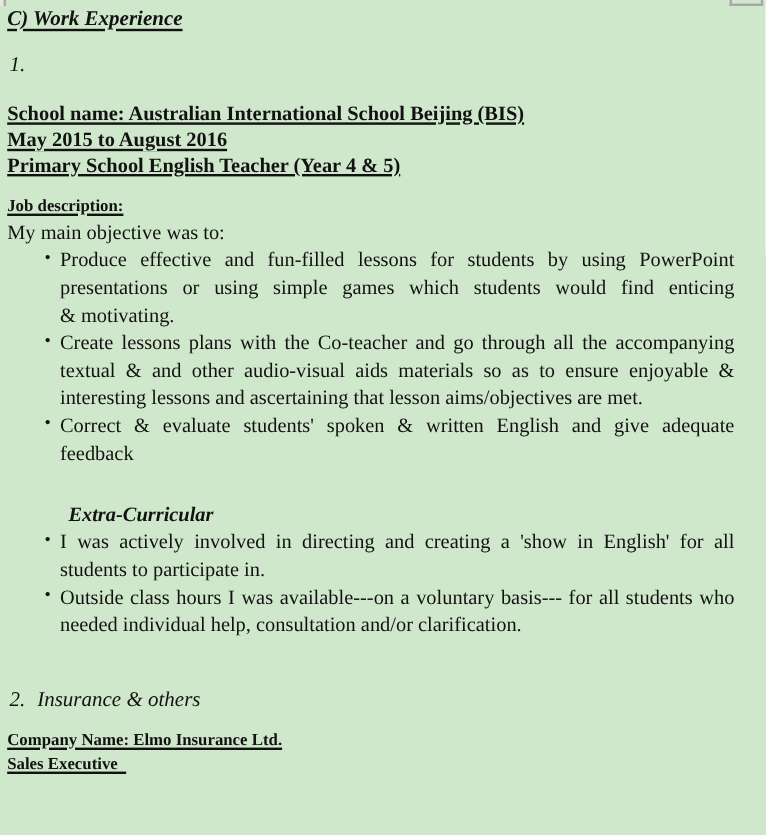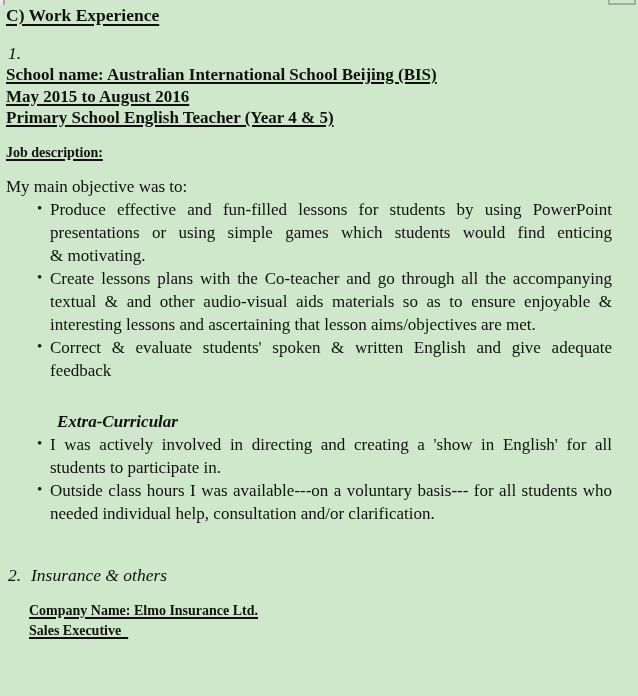--- a/index.html
+++ b/index.html
@@ -26,44 +26,45 @@
     position: absolute; left: 608px; top: -2px;
     width: 24px; height: 5px;
     border-left: 2px solid var(--artifact-gray, #a8a8a8);
     border-right: 2px solid var(--artifact-gray, #a8a8a8);
     border-bottom: 2px solid var(--artifact-gray, #a8a8a8);
   }
 
   .doc-heading {
     margin-top: 2px;
     font-size: 17.5px; line-height: 21px;
-    font-weight: bold; 
+    font-weight: bold; font-style: italic;
     text-decoration: underline; text-decoration-thickness: 2px; text-underline-offset: 3px;
   }
   .num-item {
     display: flex;
     font-size: 17.5px; line-height: 21px;
     font-style: italic;
   }
   .num-item .num { flex: 0 0 23px; padding-left: 2px; }
   .item1 { margin-top: 17px; }
   .item2 { margin-top: 40px; }
 
   .job-block {
+    margin-top: 20px;
     font-size: 17px; line-height: 21.5px; font-weight: bold;
   }
   .job-block > div {
     text-decoration: underline; text-decoration-thickness: 1.5px; text-underline-offset: 2px;
   }
   .job-desc {
     margin-top: 15px;
     font-size: 14px; line-height: 18px; font-weight: bold;
     text-decoration: underline; text-decoration-thickness: 1.5px; text-underline-offset: 2px;
   }
-  .intro { margin-top: 13px; font-size: 17px; line-height: 23px; }
+  .intro { font-size: 17px; line-height: 23px; }
 
   .bullets { margin: 0; }
   .bullet {
     position: relative;
     padding-left: 44px;
     font-size: 17px; line-height: 23px;
     text-align: justify;
   }
   .bullet .dot {
     position: absolute; left: 31px; top: -1px;
@@ -74,21 +75,21 @@
     font-size: 17px; line-height: 23px;
     font-weight: bold; font-style: italic;
   }
 
   .company-block {
     margin-top: 15px;
     font-size: 14px; line-height: 20px; font-weight: bold;
   }
   .company-block > div {
     text-decoration: underline; text-decoration-thickness: 1.5px; text-underline-offset: 2px;
-    width: fit-content; white-space: pre; margin-left: 23px;
+    width: fit-content; white-space: pre;
   }
 </style>
 </head>
 <body>
 
 <div class="page">
 
   <div class="artifact-left"></div>
   <div class="artifact-right"></div>
 

